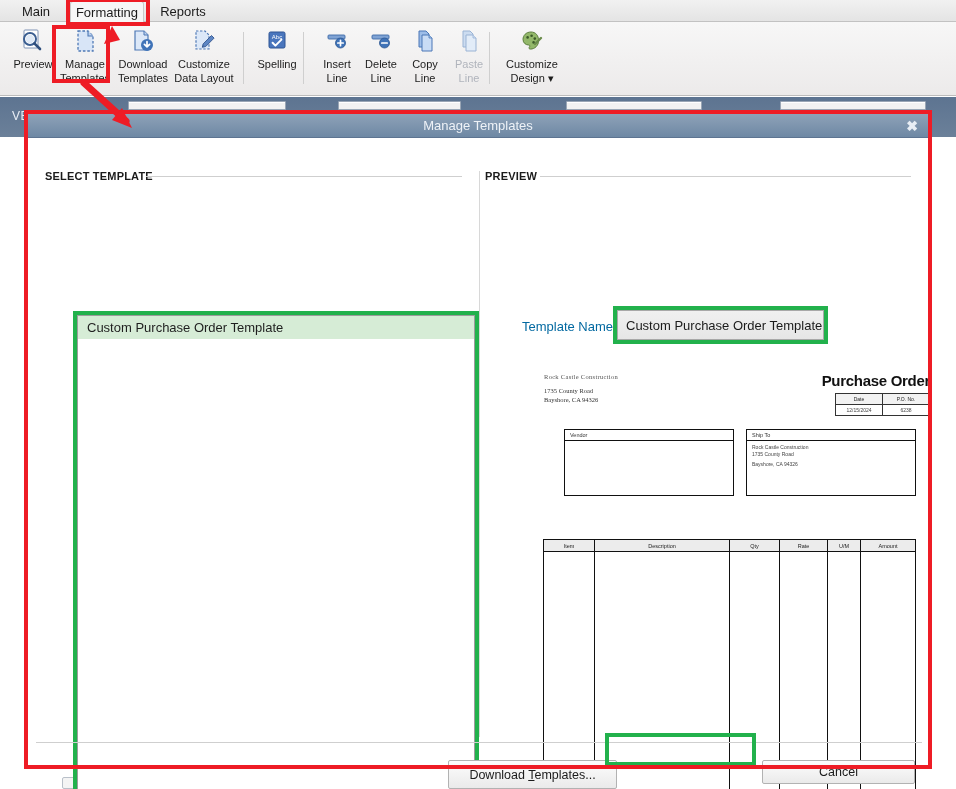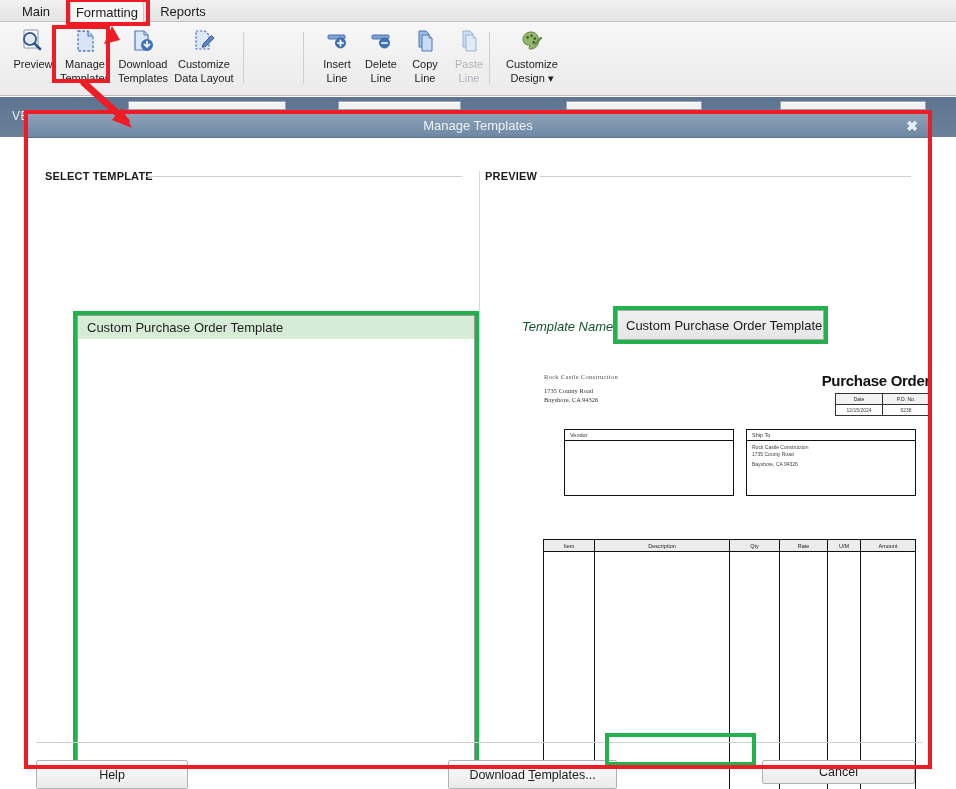--- a/index.html
+++ b/index.html
@@ -144,21 +144,21 @@
     border:4px solid #22b14c;
   }
   .tname-field {
     position:absolute; left:589px; top:172px; width:207px; height:30px;
     background: linear-gradient(#f0f0f0, #e6e6e6);
     border:1px solid #a8a8a8;
     font-size:13px; color:#1b1b1b;
     display:flex; align-items:center; padding-left:8px;
   }
   .tname-label {
-    position:absolute; left:494px; top:181px; font-size:13px; color:#14532d;font-style:italic;
+    position:absolute; left:494px; top:181px; font-size:13px; color:#0369a1;
   }
 
   
   .doc {
     position:absolute; left:484px; top:218px; width:434px; height:500px;
     background:#ffffff;
   }
   .doc-co {
     position:absolute; left:32px; top:16px; font-size:6.5px; color:#555;
     font-family:"Liberation Serif", serif; line-height:9px; letter-spacing:.3px;
@@ -273,20 +273,30 @@
           <path d="M20.5 7.5 l2.6 2.6 l-8.4 8.4 l-3.4 .8 l.8 -3.4 Z" fill="#5d86c4" stroke="#33568e" stroke-width=".9" stroke-linejoin="round"></path>
           <path d="M11.3 18.9 l1.4 -1.4" stroke="#33568e" stroke-width=".9"></path>
         </svg>
       </div>
       <div class="rb-label">Customize</div>
       <div class="rb-label">Data Layout</div>
     </div>
 
     <div class="rb-sep" style="left:243px;"></div>
 
+    <div class="rb-item" style="left:246px;">
+      <div class="rb-ico">
+        <svg width="26" height="26" viewBox="0 0 26 26">
+          <rect x="5" y="4" width="16" height="16" rx="1.5" fill="#4a76bd" stroke="#2f5594" stroke-width="1"></rect>
+          <text x="13" y="11" font-size="6" fill="#ffffff" text-anchor="middle" font-family="Liberation Sans">Abc</text>
+          <path d="M8.6 14.8 L11.4 17.6 L17.4 11.6" stroke="#ffffff" stroke-width="2" fill="none" stroke-linecap="round" stroke-linejoin="round"></path>
+        </svg>
+      </div>
+      <div class="rb-label">Spelling</div>
+    </div>
 
     <div class="rb-sep" style="left:303px;"></div>
 
     <div class="rb-item" style="left:306px;">
       <div class="rb-ico">
         <svg width="26" height="26" viewBox="0 0 26 26">
           <rect x="4" y="7" width="17" height="4" rx="1" fill="#7fa3d4" stroke="#3f6ca8" stroke-width=".9"></rect>
           <circle cx="16.5" cy="15" r="5" fill="#3f73b8" stroke="#2b5590" stroke-width=".8"></circle>
           <path d="M16.5 12.3 v5.4 M13.8 15 h5.4" stroke="#ffffff" stroke-width="1.7" stroke-linecap="round"></path>
         </svg>
@@ -457,23 +467,20 @@
             <td></td>
             <td></td>
           </tr>
         </tbody>
           </table>
 
       </div>
 
       <div class="grp-rule" style="left:8px;top:604px;width:886px;"></div>
 
-      <div class="btn" style="left:8px;top:622px;width:152px;height:29px;">
-        <span>Help</span>
-      </div>
       <div class="btn" style="left:420px;top:622px;width:169px;height:29px;">
         <span><span>Download </span><span class="acc">T</span><span>emplates...</span></span>
       </div>
       <div class="btn" style="left:734px;top:622px;width:153px;height:24px;">
         <span>Cancel</span>
       </div>
     </div>
   </div>
 
   <div class="ok-ring"></div>

